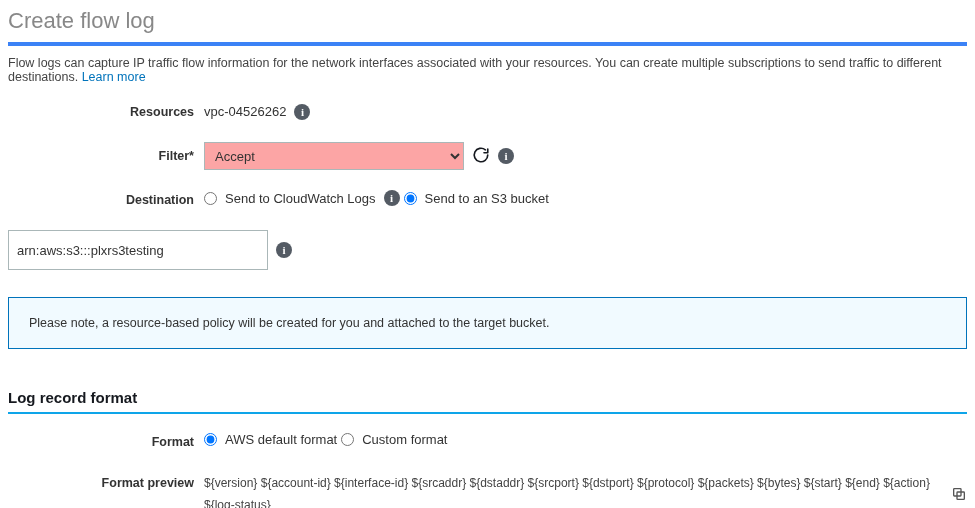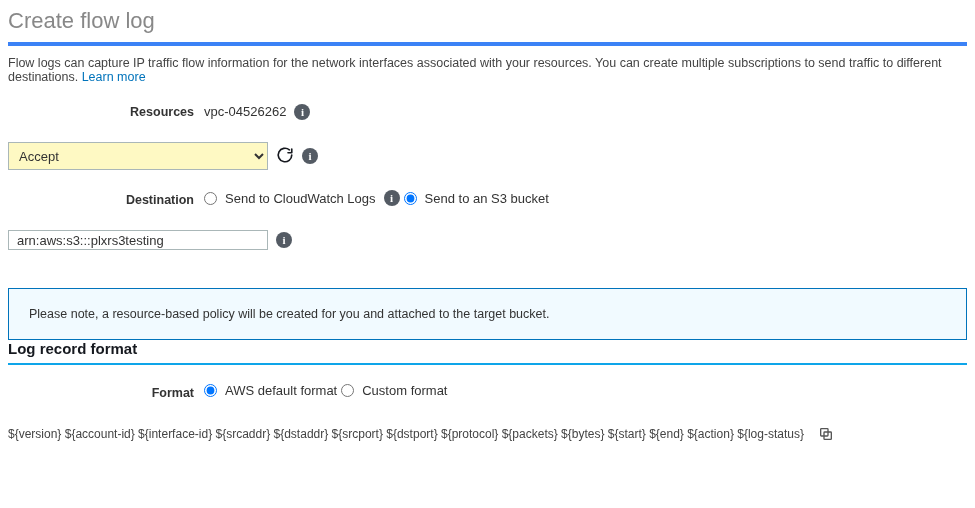--- a/index.html
+++ b/index.html
@@ -20,21 +20,21 @@
 .description {
   font-size: 12.5px;
   color: #444;
   padding: 10px 0 14px 0;
 }
 .description a {
   color: #0073bb;
   text-decoration: none;
 }
 .form-area {
-  padding: 0 0 22px 0;
+  padding: 0 0 11px 0;
 }
 .form-row {
   display: flex;
   align-items: flex-start;
   margin-bottom: 16px;
 }
 .form-label {
   width: 196px;
   text-align: right;
   padding-right: 10px;
@@ -62,44 +62,45 @@
   font-size: 11px;
   font-weight: 700;
   align-items: center;
   justify-content: center;
   font-family: Georgia, serif;
 }
 select.dropdown {
   width: 260px;
   height: 28px;
   border: 1px solid #aab7b8;
-  background: #fef9c3;
+  background: #fca5a5;
   font-size: 13px;
   padding: 0 6px;
   color: #333;
 }
 input.text-input {
   width: 260px;
-  height: 20px;
+  height: 40px;
   border: 1px solid #aab7b8;
   background: #fff;
   font-size: 13px;
   padding: 0 8px;
   color: #333;
 }
 .refresh-icon svg { width: 18px; height: 18px; }
 .radio-group { display: flex; flex-direction: row; gap: 4px; padding-top: 4px; }
 .radio-line { display: flex; align-items: center; gap: 8px; font-size: 13px; color: #333; }
 .radio-line input[type=radio] { margin: 0; }
 .note-box {
   border: 1px solid #0073bb;
   background: #f1faff;
   padding: 18px 20px;
   font-size: 12.5px;
   color: #333;
+  margin-bottom: 40px;
 }
 .section-title {
   font-size: 15px;
   font-weight: 700;
   color: #16191f;
   padding-bottom: 6px;
   border-bottom: 2px solid #0ea5e9;
   margin-bottom: 14px;
 }
 .preview-text {
@@ -129,20 +130,21 @@
 
   <div class="form-row">
     <div class="form-label">Resources</div>
     <div class="form-control">
       <span class="value-text">vpc-04526262</span>
       <span class="info-icon">i</span>
     </div>
   </div>
 
   <div class="form-row">
+    <div class="form-label">Filter*</div>
     <div class="form-control">
       <select class="dropdown">
         <option>Accept</option>
       </select>
       <span class="refresh-icon">
         <svg viewBox="0 0 24 24" fill="none" stroke="#16191f" stroke-width="2.2" stroke-linecap="round" stroke-linejoin="round">
             <path d="M21 12a9 9 0 1 1-3.2-6.9"></path>
             <path d="M21 4v5h-5"></path>
           </svg>
       </span>
@@ -192,20 +194,21 @@
         </label>
         <label class="radio-line">
           <input type="radio" name="fmt" style="">
           <span>Custom format</span>
         </label>
       </div>
     </div>
   </div>
 
   <div class="form-row">
+    <div class="form-label" style="line-height:22px;">Format preview</div>
     <div class="form-control" style="flex:1;">
       <span class="preview-text">${version} ${account-id} ${interface-id} ${srcaddr} ${dstaddr} ${srcport} ${dstport} ${protocol} ${packets} ${bytes} ${start} ${end} ${action} ${log-status}</span>
       <span class="copy-icon">
         <svg viewBox="0 0 24 24" fill="none" stroke="#555" stroke-width="2" stroke-linecap="round" stroke-linejoin="round">
             <rect x="9" y="9" width="11" height="11" rx="1"></rect>
             <rect x="4" y="4" width="11" height="11" rx="1"></rect>
           </svg>
       </span>
     </div>
   </div>

